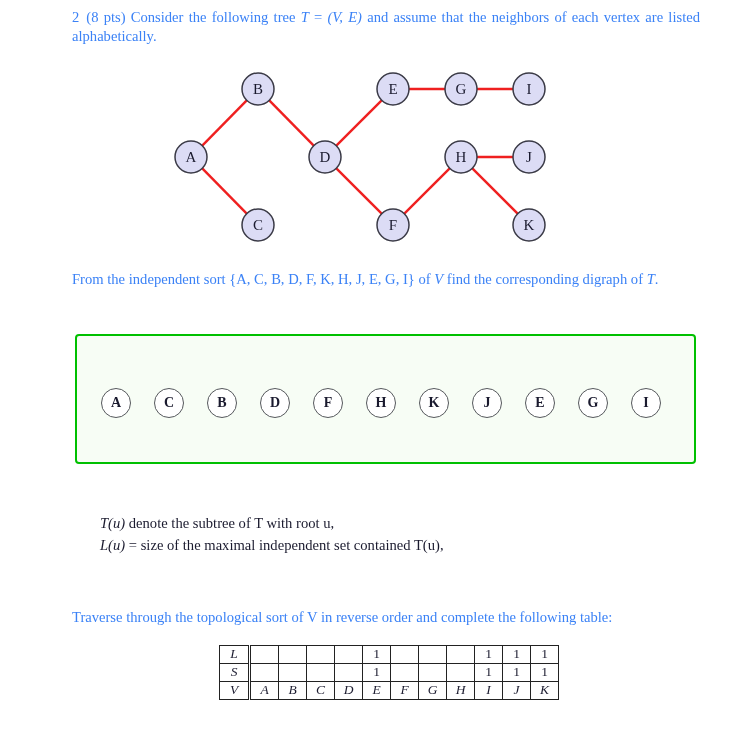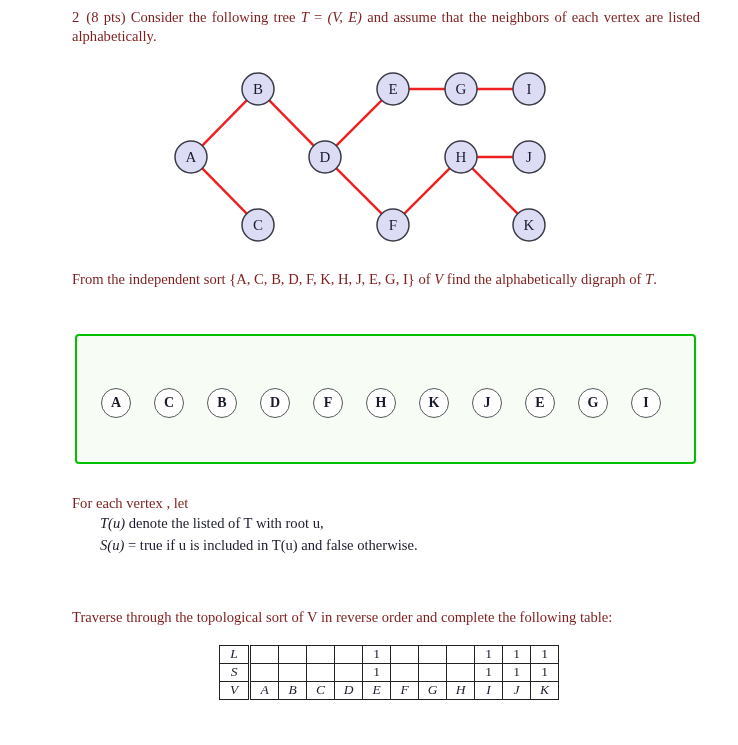--- a/index.html
+++ b/index.html
@@ -20,21 +20,21 @@
     left: 0; top: 0;
     width: 738px;
     height: 745px;
   }
 
   
   .prose {
     position: absolute;
     font-size: 14.6px;
     line-height: 1.32;
-    color: #7f1d1d;
+    color: #3b82f6;
     text-align: justify;
   }
   .q-intro {
     left: 72px;
     top: 8px;
     width: 628px;
   }
   .q-num {
     display: inline-block;
     margin-right: 7px;
@@ -215,21 +215,21 @@
           </g>
           <g>
             <circle cx="529" cy="170" r="16" fill="#dcdcf5" stroke="#3a3a46" stroke-width="1.5"></circle>
             <text x="529" y="175.2" text-anchor="middle" font-family="&quot;Liberation Serif&quot;, serif" font-size="15" fill="#1a1a2e">K</text>
           </g>
         </g>
     </svg>
   </div>
 
   <div class="prose q-topo">
-    <span>From the independent sort {A, C, B, D, F, K, H, J, E, G, I} of </span><span class="mathv">V</span><span> find the alphabetically digraph of </span><span class="mathv">T</span><span>.</span>
+    <span>From the independent sort {A, C, B, D, F, K, H, J, E, G, I} of </span><span class="mathv">V</span><span> find the corresponding digraph of </span><span class="mathv">T</span><span>.</span>
   </div>
 
   <div class="answer-box">
     <div class="answer-row" id="answer-row">
         <div class="node-chip" style="left: 24px; top: 0px;">
           <span>A</span>
         </div>
         <div class="node-chip" style="left: 77px; top: 0px;">
           <span>C</span>
         </div>
@@ -256,28 +256,27 @@
         </div>
         <div class="node-chip" style="left: 501px; top: 0px;">
           <span>G</span>
         </div>
         <div class="node-chip" style="left: 554px; top: 0px;">
           <span>I</span>
         </div>
       </div>
   </div>
 
-  <div class="prose q-foreach">For each vertex , let</div>
 
   <div class="deflist">
     <div class="dl-row">
-      <span class="mathv">T(u)</span><span> denote the listed of T with root u,</span>
+      <span class="mathv">T(u)</span><span> denote the subtree of T with root u,</span>
     </div>
     <div class="dl-row">
-      <span class="mathv">S(u)</span><span> = true if u is included in T(u) and false otherwise.</span>
+      <span class="mathv">L(u)</span><span> = size of the maximal independent set contained T(u),</span>
     </div>
   </div>
 
   <div class="prose q-traverse">Traverse through the topological sort of V in reverse order and complete the following table:</div>
 
   <div class="vtable-wrap">
     <table class="vtable">
       <tbody id="vtable-body">
           <tr>
             <td class="hdr">L</td>

